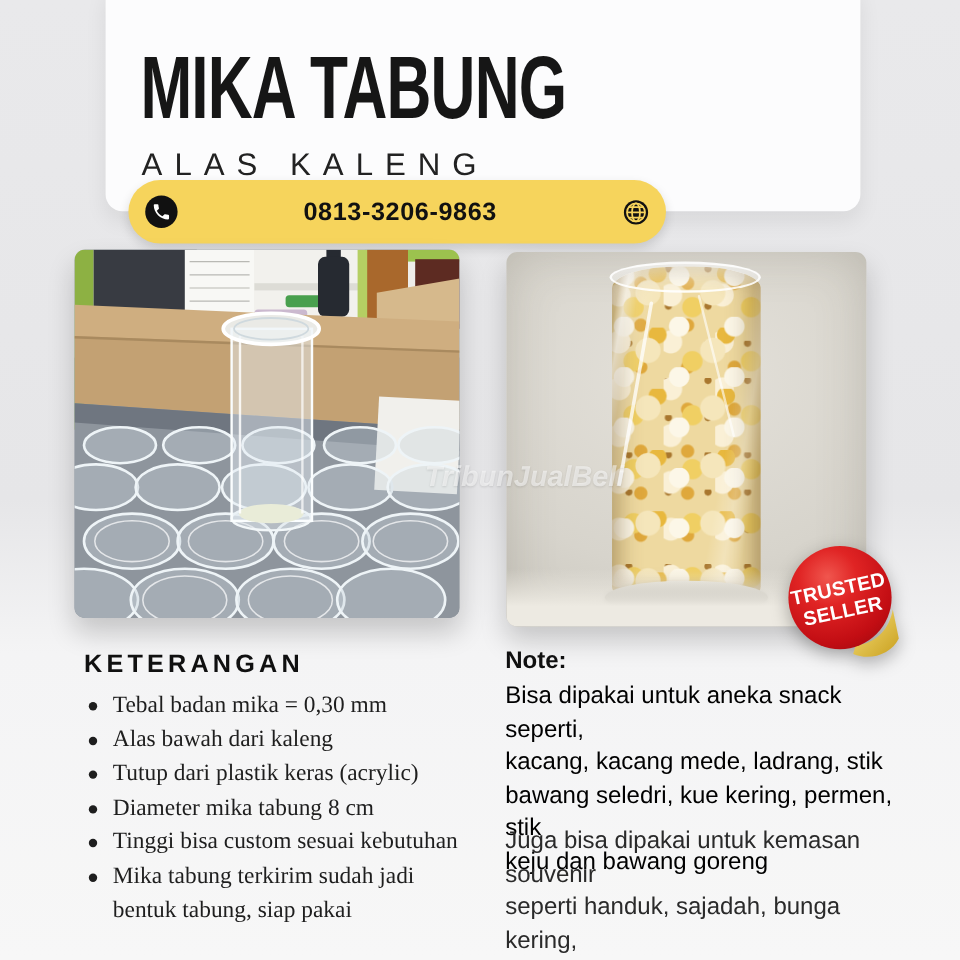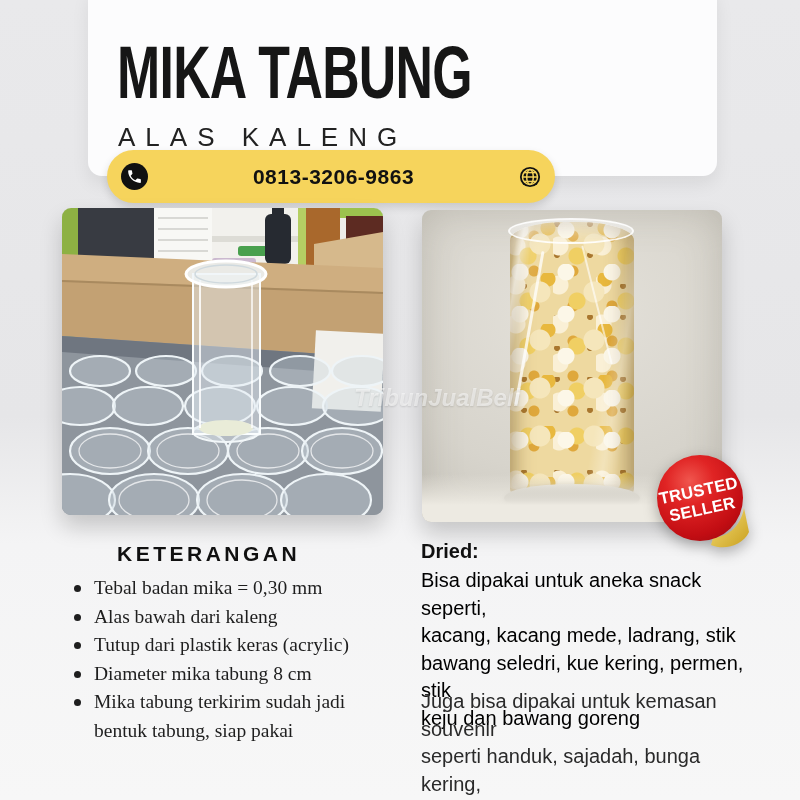--- a/index.html
+++ b/index.html
@@ -83,21 +83,21 @@
   
   .watermark{left:342px;top:384px;font-size:24px;font-weight:bold;font-style:italic;
     color:rgba(255,255,255,.55);text-shadow:0 1px 2px rgba(0,0,0,.12);z-index:4;white-space:nowrap;margin-left:12px;}
 
   
   .trusted{left:653px;top:452px;width:100px;height:100px;z-index:5;
     filter:drop-shadow(0 5px 7px rgba(0,0,0,.3));}
   .trusted text{font-family:"Liberation Sans",sans-serif;font-weight:bold;fill:#fff;}
 
   
-  .ket-heading{left:70px;top:542px;font-size:21px;font-weight:bold;color:#101010;letter-spacing:3.5px;margin-left:47px;}
+  .ket-heading{left:70px;top:542px;font-size:21px;font-weight:bold;color:#101010;letter-spacing:3.5px;}
   .ket-list{left:70px;top:574px;width:330px;list-style:none;margin:0;padding:0;}
   .ket-list li{position:relative;padding-left:24px;font-size:19.5px;line-height:28.5px;
     color:#1e1e1e;white-space:pre-line;font-family:Liberation Serif, serif;}
   .ket-list li::before{content:"";position:absolute;left:4px;top:11px;width:7px;height:7px;
     border-radius:50%;background:#1e1e1e;}
   .note-heading{left:421px;top:540px;font-size:20px;font-weight:bold;color:#101010;}
   .note-p1{left:421px;top:567px;width:340px;font-size:20px;line-height:27.5px;color:#000000;white-space:pre-line;}
   .note-p2{left:421px;top:688px;width:340px;font-size:20px;line-height:27.5px;color:#2a2a2a;white-space:pre-line;}
 </style>
 </head>
@@ -235,24 +235,25 @@
     <text x="47" y="63">SELLER</text>
   </g>
 </svg>
 
 <div class="abs ket-heading">KETERANGAN</div>
 <ul class="abs ket-list">
   <li>Tebal badan mika = 0,30 mm</li>
   <li>Alas bawah dari kaleng</li>
   <li>Tutup dari plastik keras (acrylic)</li>
   <li>Diameter mika tabung 8 cm</li>
+  <li>Tinggi bisa custom sesuai kebutuhan</li>
   <li>Mika tabung terkirim sudah jadi
 bentuk tabung, siap pakai</li>
 </ul>
 
-<div class="abs note-heading">Dried:</div>
+<div class="abs note-heading">Note:</div>
 <div class="abs note-p1">Bisa dipakai untuk aneka snack seperti,
 kacang, kacang mede, ladrang, stik
 bawang seledri, kue kering, permen, stik
 keju dan bawang goreng</div>
 <div class="abs note-p2">Juga bisa dipakai untuk kemasan souvenir
 seperti handuk, sajadah, bunga kering,
 Dried Flower, Dried Bouquet</div>
 
 </body></html>

